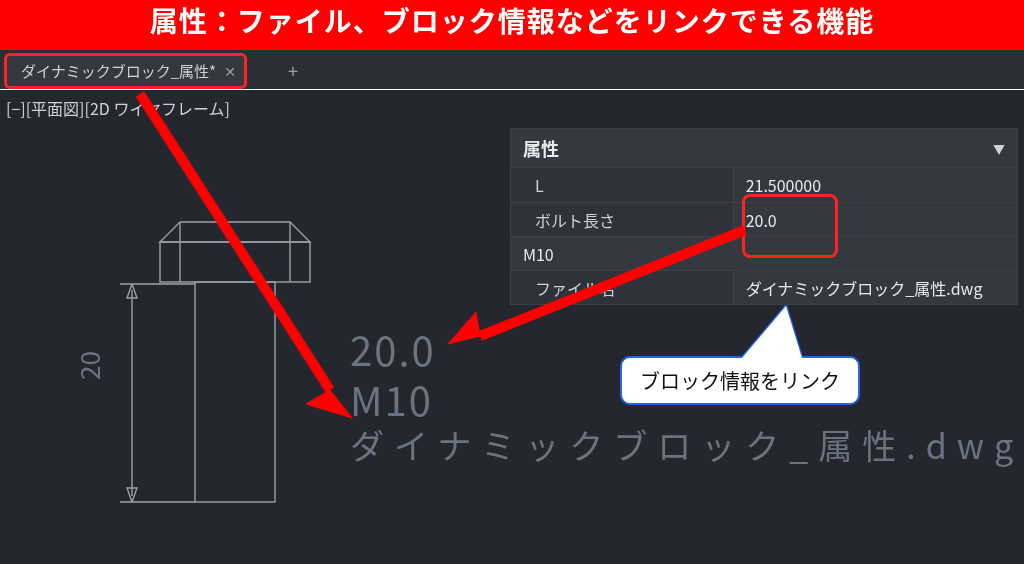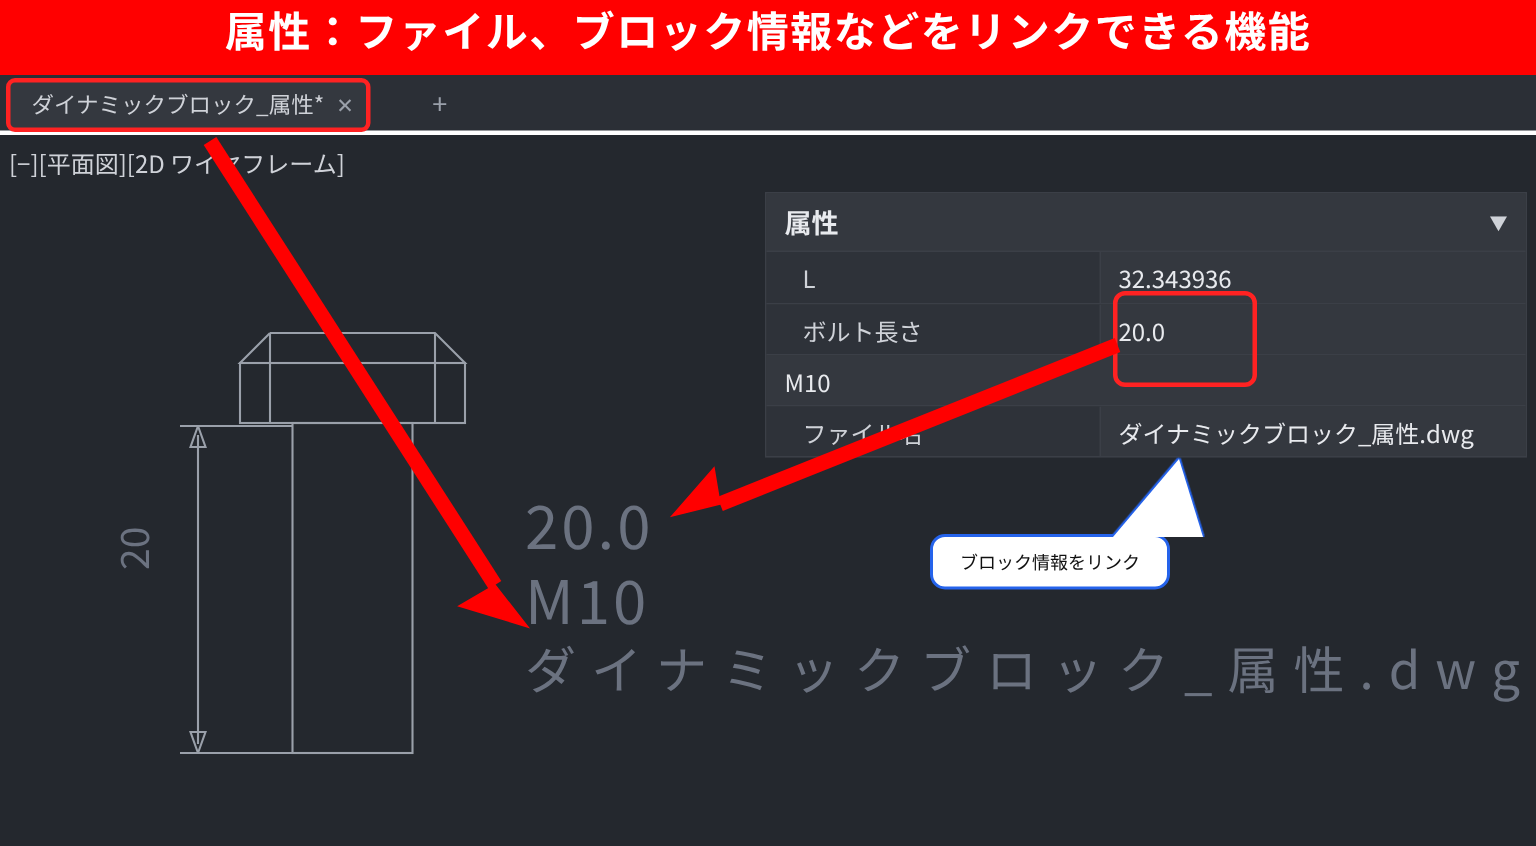--- a/index.html
+++ b/index.html
@@ -16,21 +16,21 @@
     display: flex;
     align-items: flex-start;
     justify-content: center;
     letter-spacing: 1px;
   }
 
   
   .tab-strip {
     height: 40px;
     background: #2b2f36;
-    border-bottom: 3px solid #ffffff;
+    border-bottom: 1px solid #ffffff;
     display: flex;
     align-items: center;
     padding-left: 4px;
   }
   .tab {
     position: relative;
     height: 34px;
     margin-top: 4px;
     padding: 0 28px 0 14px;
     background: #34383f;
@@ -181,21 +181,21 @@
     fill: none;
   }
 
   
   .bubble {
     position: absolute;
     background: #fff;
     color: #111;
     border: 2px solid #2563eb;
     border-radius: 10px;
-    font-size: 12px;
+    font-size: 20px;
     padding: 8px 18px;
     white-space: nowrap;
   }
   .bubble::before {
     content: "";
     position: absolute;
     width: 0; height: 0;
     border-style: solid;
   }
   .bubble.block { left: 620px; top: 266px; }
@@ -271,21 +271,21 @@
   <div class="dwg-text t-file">ダイナミックブロック_属性.dwg</div>
 
   <div class="attr-panel">
     <div class="attr-header">
       <span>属性</span>
       <span class="caret">▼</span>
     </div>
     <div class="attr-table">
       <div class="attr-row">
         <div class="attr-key">L</div>
-        <div class="attr-val">32.343936</div>
+        <div class="attr-val">21.500000</div>
       </div>
       <div class="attr-row">
         <div class="attr-key">ボルト長さ</div>
         <div class="attr-val">20.0</div>
       </div>
       <div class="attr-row">
         <div class="attr-val">M10</div>
       </div>
       <div class="attr-row">
         <div class="attr-key">ファイル名</div>

